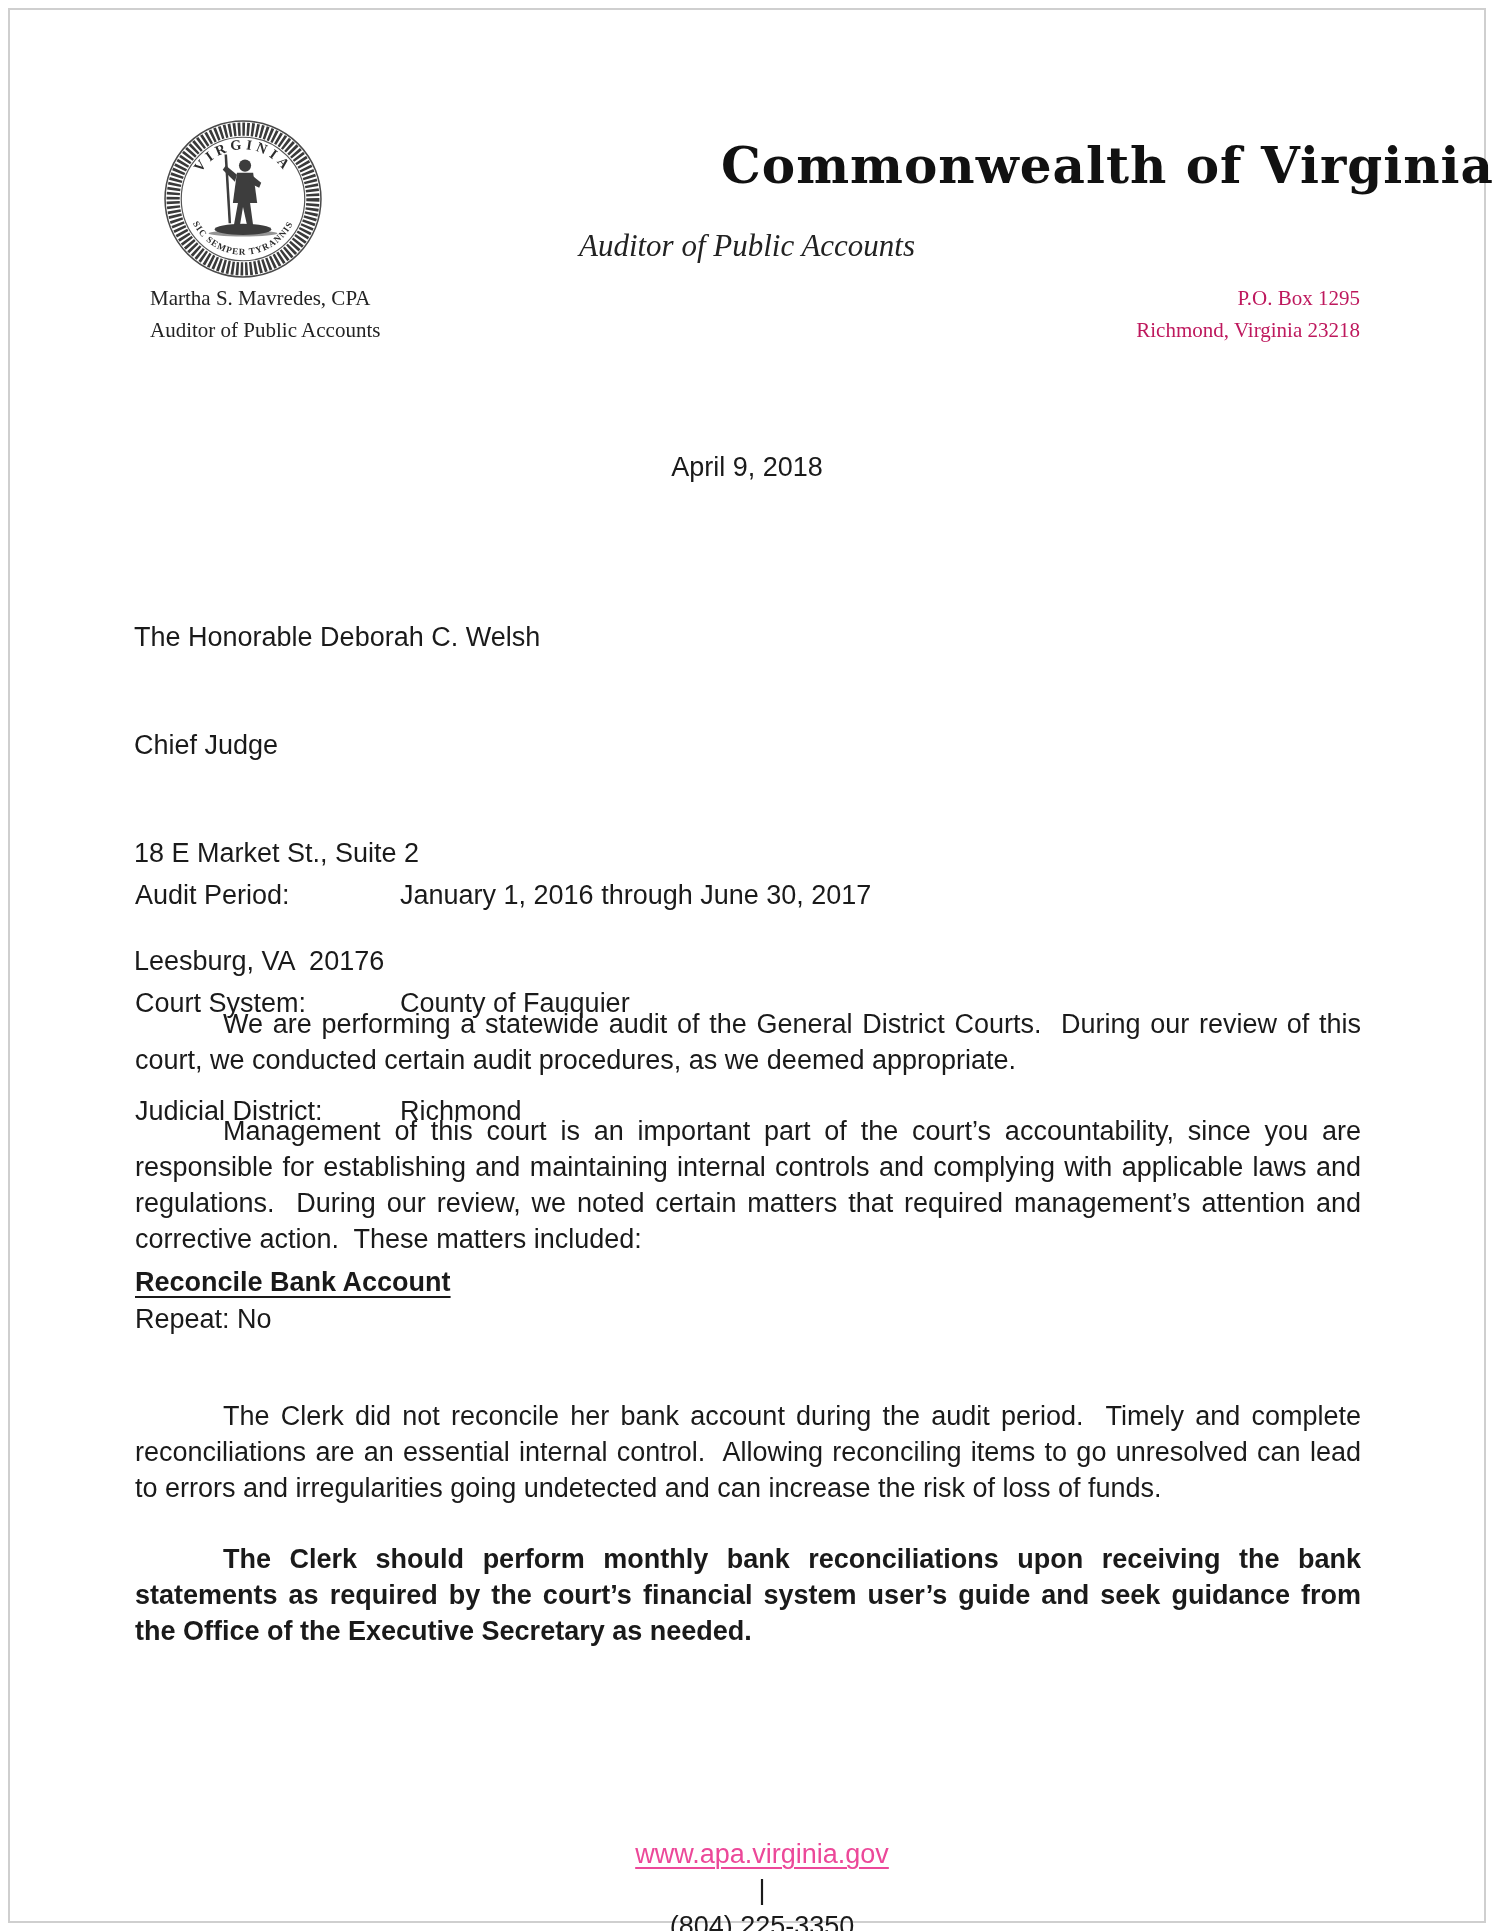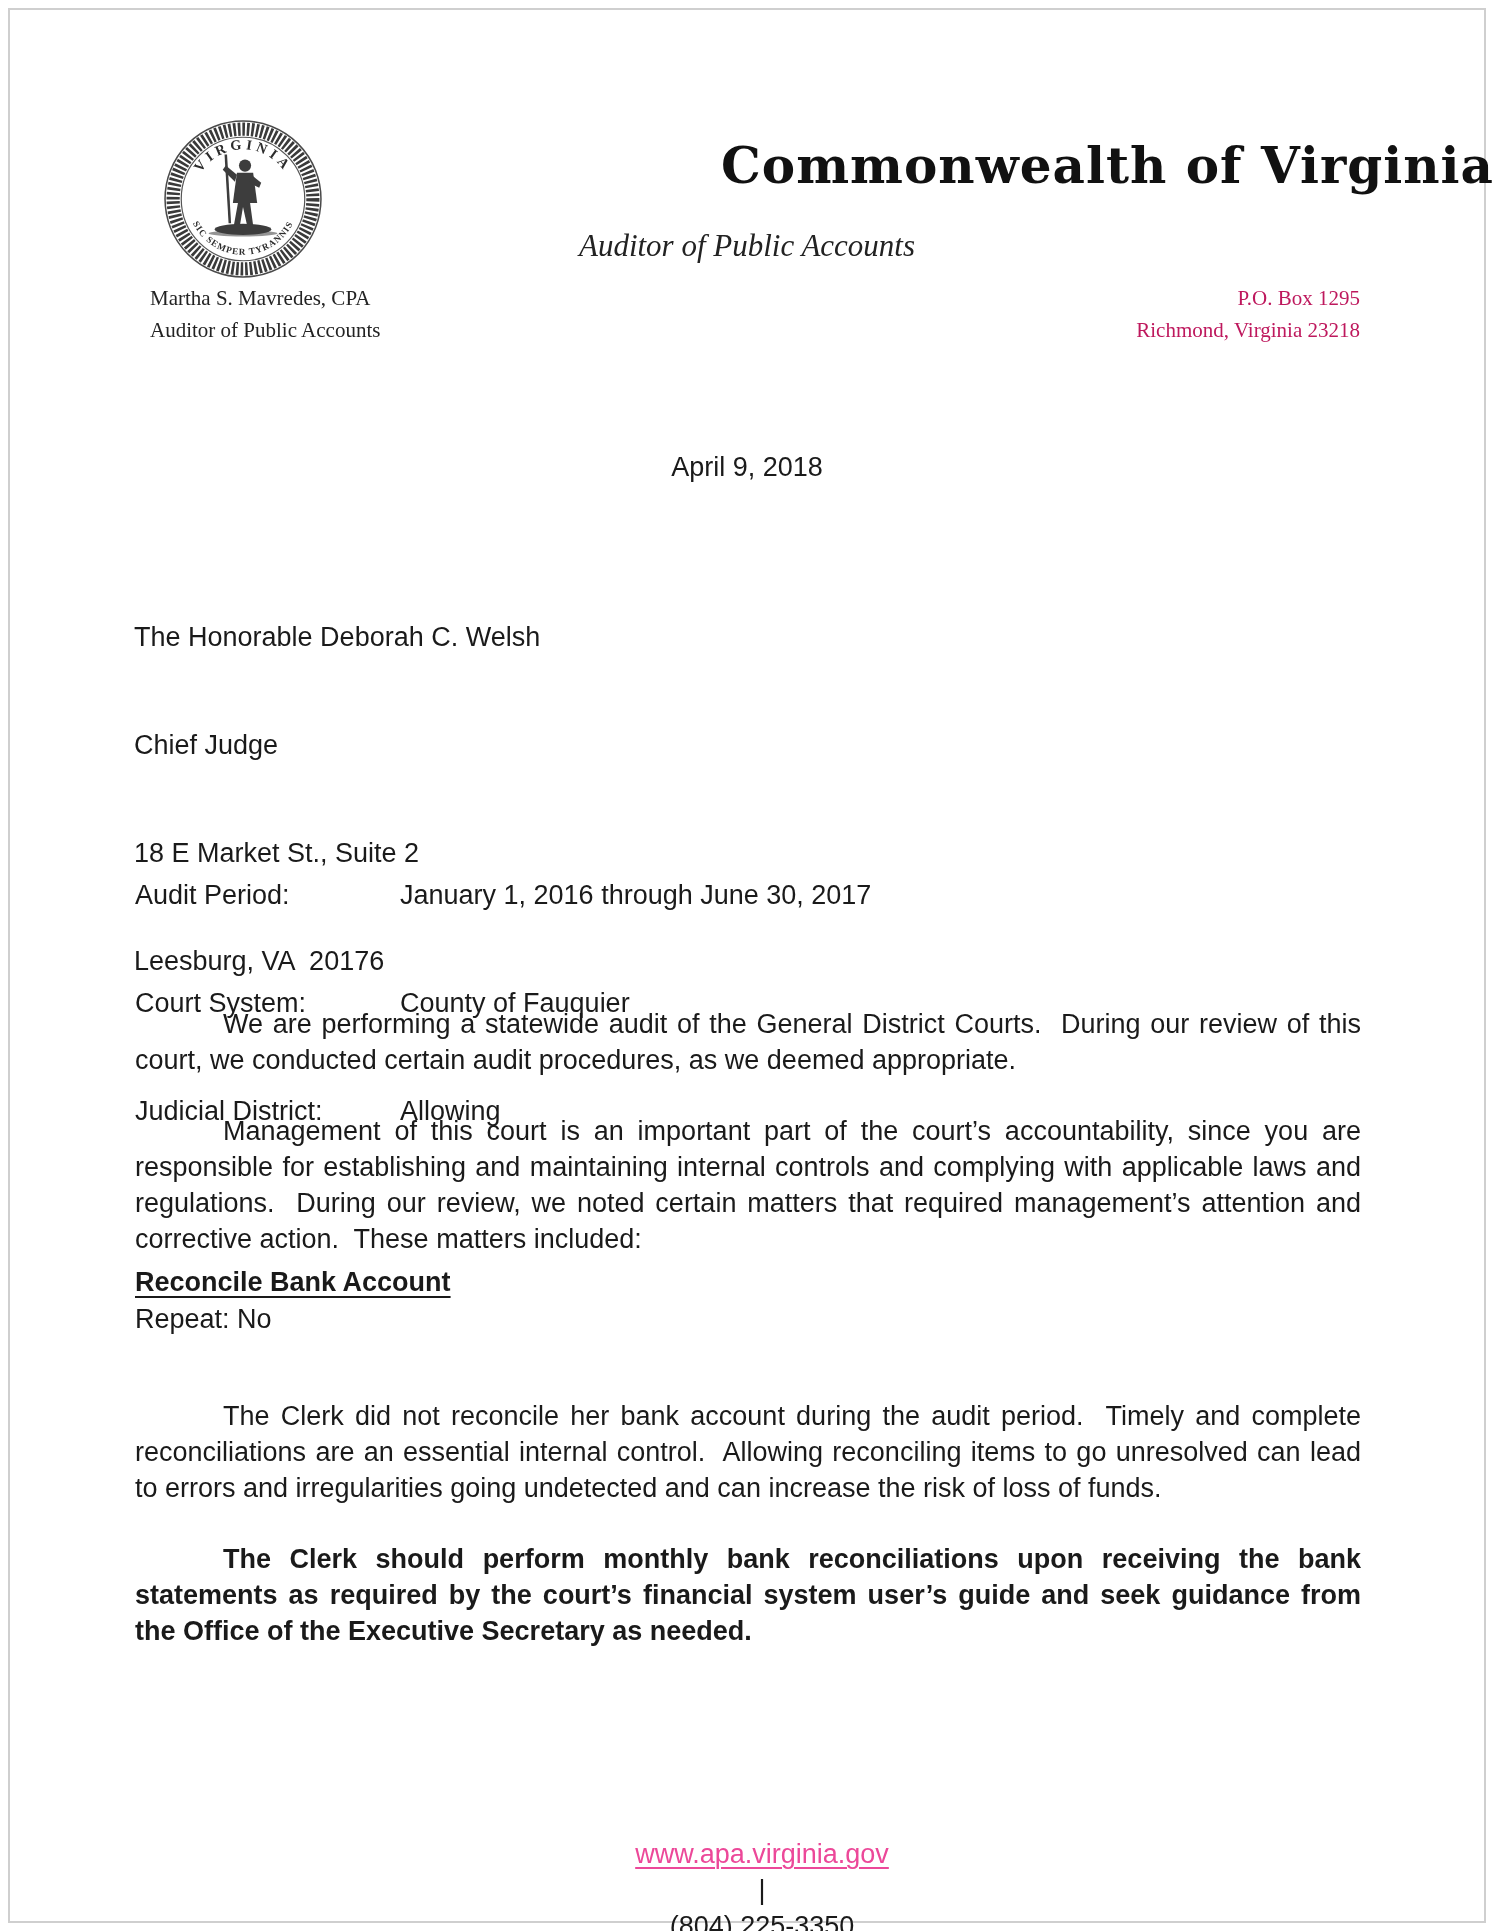--- a/index.html
+++ b/index.html
@@ -108,21 +108,21 @@
     <div class="audit-row">
       <span class="audit-label">Audit Period:</span>
       <span class="audit-value">January 1, 2016 through June 30, 2017</span>
     </div>
     <div class="audit-row">
       <span class="audit-label">Court System:</span>
       <span class="audit-value">County of Fauquier</span>
     </div>
     <div class="audit-row">
       <span class="audit-label">Judicial District:</span>
-      <span class="audit-value">Allowing</span>
+      <span class="audit-value">Richmond</span>
     </div>
   </div>
 
   <p class="para p1 bodytext">We are performing a statewide audit of the General District Courts.  During our review of this court, we conducted certain audit procedures, as we deemed appropriate.</p>
   <p class="para p2 bodytext">Management of this court is an important part of the court’s accountability, since you are responsible for establishing and maintaining internal controls and complying with applicable laws and regulations.  During our review, we noted certain matters that required management’s attention and corrective action.  These matters included:</p>
 
   <div class="finding-heading bodytext">Reconcile Bank Account</div>
   <div class="finding-repeat bodytext">Repeat: No</div>
   <p class="para p3 bodytext">The Clerk did not reconcile her bank account during the audit period.  Timely and complete reconciliations are an essential internal control.  Allowing reconciling items to go unresolved can lead to errors and irregularities going undetected and can increase the risk of loss of funds.</p>
   <p class="para p4 bodytext">The Clerk should perform monthly bank reconciliations upon receiving the bank statements as required by the court’s financial system user’s guide and seek guidance from the Office of the Executive Secretary as needed.</p>

